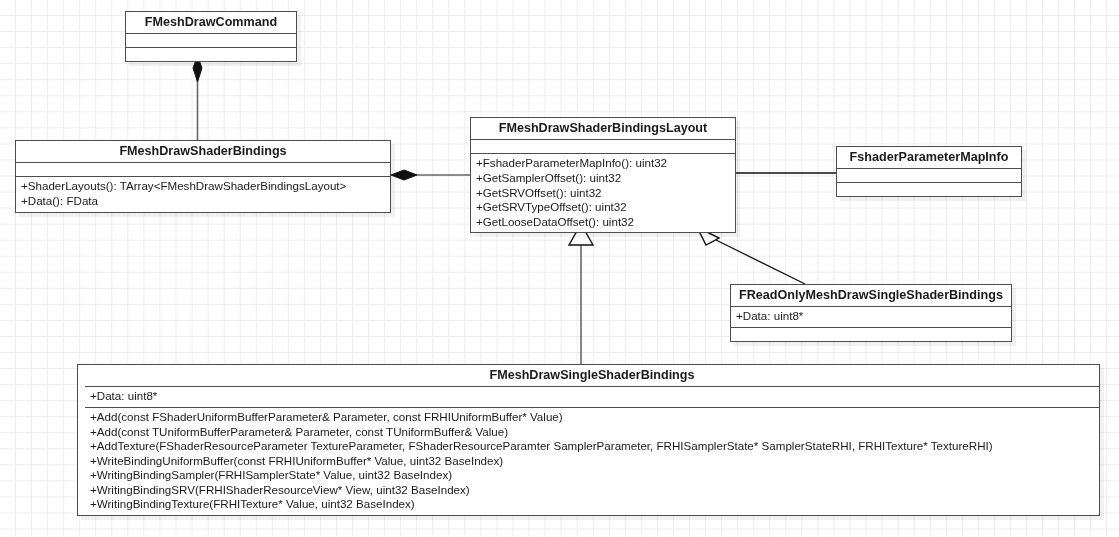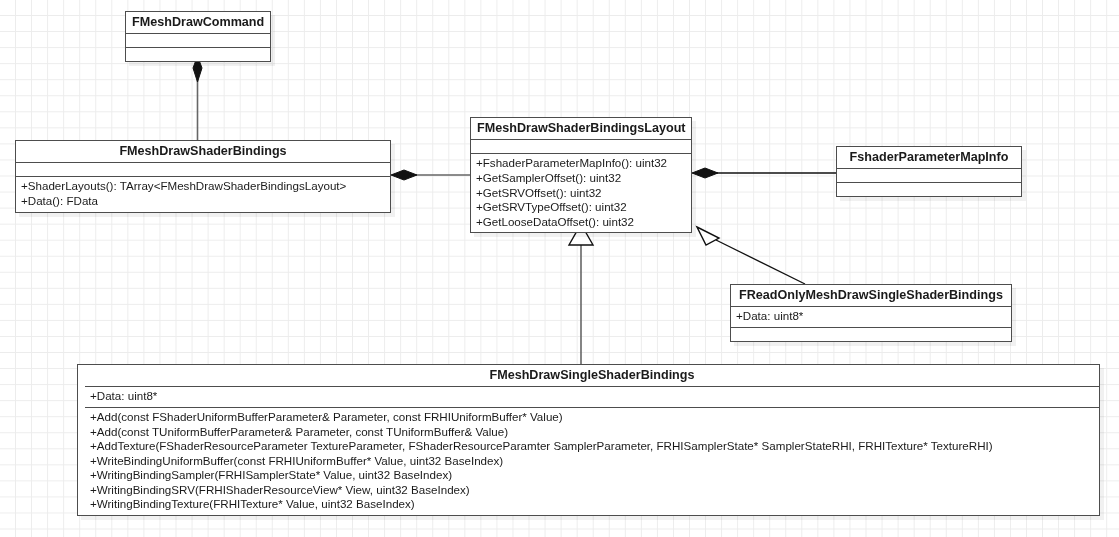--- a/index.html
+++ b/index.html
@@ -60,23 +60,23 @@
   .cls-compartment.empty {
     height: 13px;
     padding: 0;
   }
   .member {
     white-space: nowrap;
     overflow: hidden;
     text-overflow: clip;
   }
   
-  #cls-command      { left: 125px;  top: 11px;  width: 146px; }
+  #cls-command      { left: 125px;  top: 11px;  width: 172px; }
   #cls-bindings     { left: 15px;   top: 140px; width: 376px; }
-  #cls-layout       { left: 470px;  top: 117px; width: 222px; }
+  #cls-layout       { left: 470px;  top: 117px; width: 266px; }
   #cls-mapinfo      { left: 836px;  top: 146px; width: 186px; }
   #cls-readonly     { left: 730px;  top: 284px; width: 282px; }
   #cls-single       { left: 77px;   top: 364px; width: 1023px; padding-left: 7px; }
 </style>
 </head>
 <body>
 
 <div id="canvas">
 
   <svg id="edges" viewBox="0 0 1119 537" width="1119" height="537">

